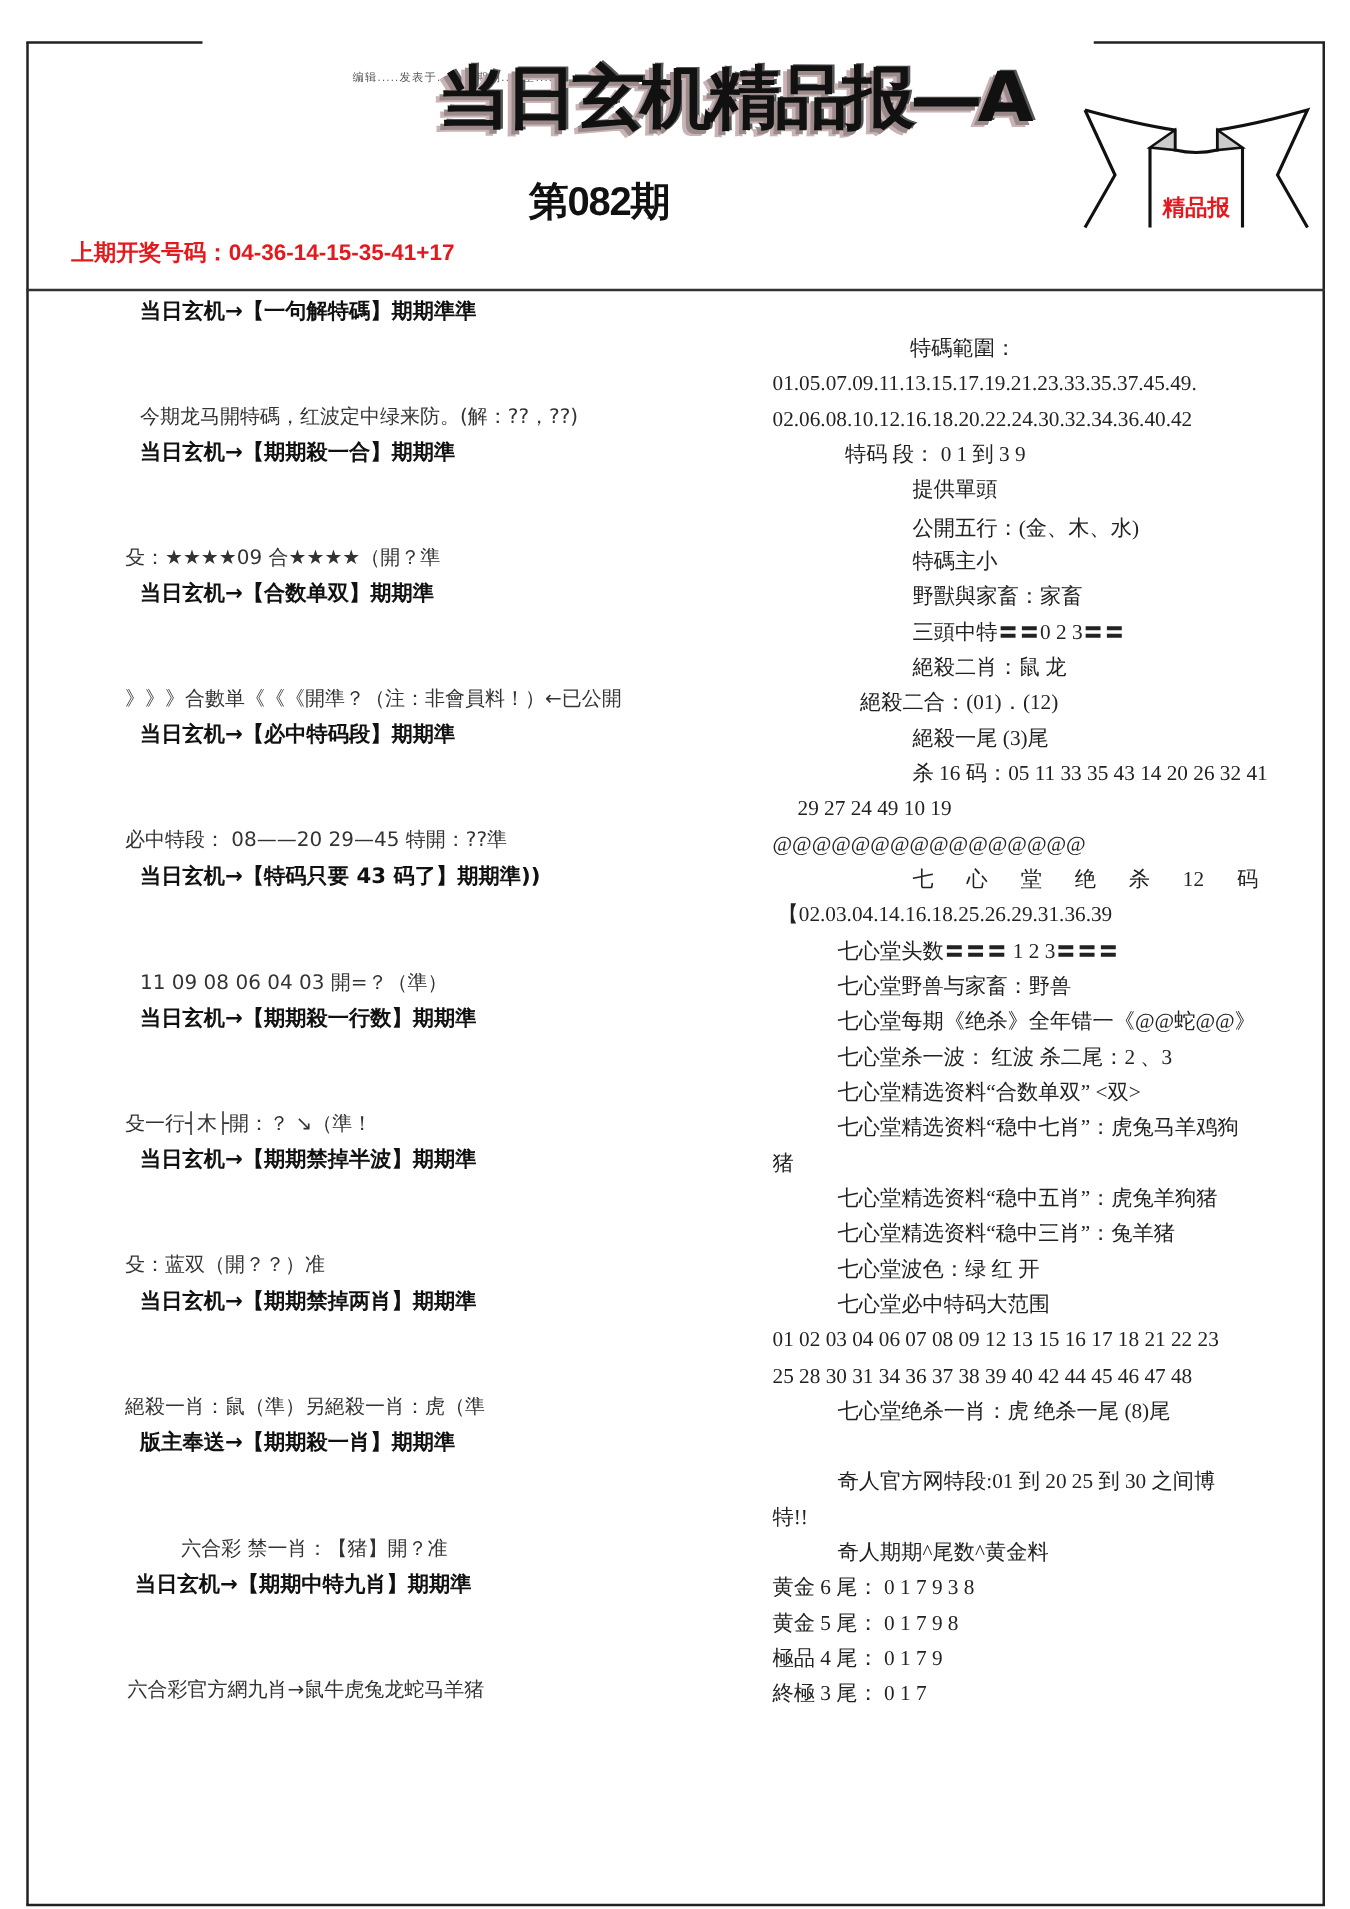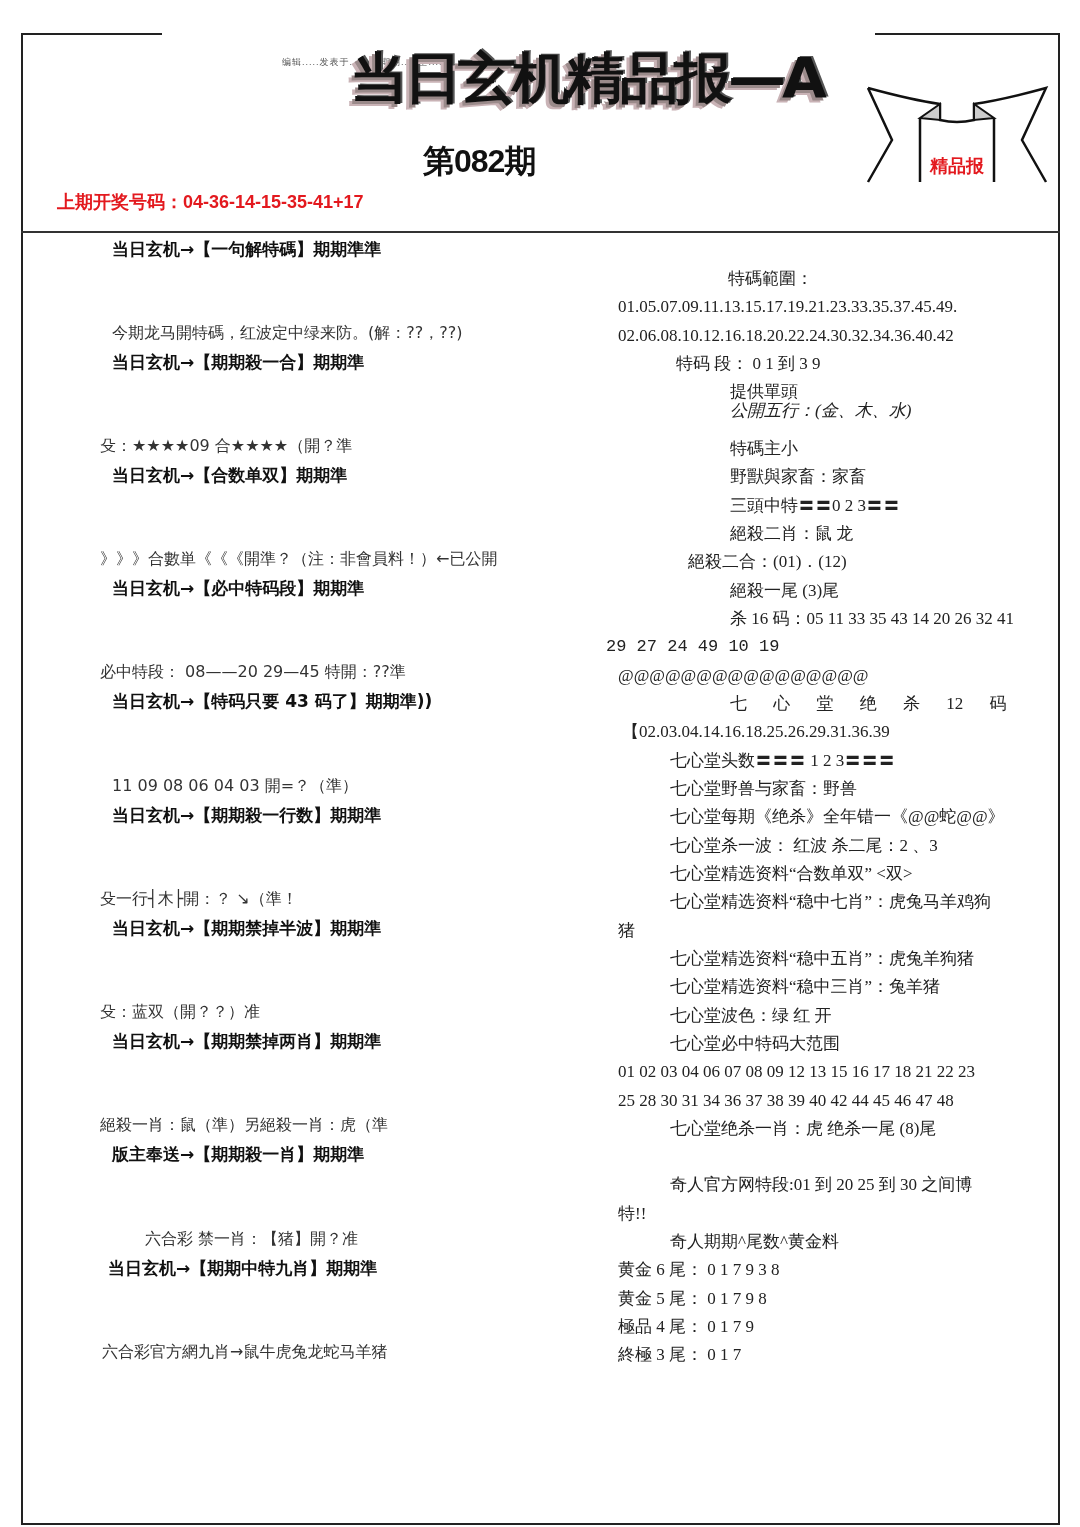--- a/index.html
+++ b/index.html
@@ -81,29 +81,29 @@
     <div class="line bold" style="left: 108px; top: 1257px;">当日玄机→【期期中特九肖】期期準</div>
     <div class="line plain" style="left: 102px; top: 1341px;">六合彩官方網九肖→鼠牛虎兔龙蛇马羊猪</div>
   </div>
 
 <div id="right-col">
     <div class="line serif" style="left: 728px; top: 268px;">特碼範圍：</div>
     <div class="line serif" style="left: 618px; top: 296px; text-align: right;">01.05.07.09.11.13.15.17.19.21.23.33.35.37.45.49.</div>
     <div class="line serif" style="left: 618px; top: 325px;">02.06.08.10.12.16.18.20.22.24.30.32.34.36.40.42</div>
     <div class="line serif" style="left: 676px; top: 353px;">特码 段： 0 1 到 3 9</div>
     <div class="line serif" style="left: 730px; top: 381px;">提供單頭</div>
-    <div class="line serif" style="left: 730px; top: 400px; font-style: italic;">公開五行：(金、木、水)</div>
+    <div class="line serif" style="left: 730px; top: 412px;">公開五行：(金、木、水)</div>
     <div class="line serif" style="left: 730px; top: 438px;">特碼主小</div>
     <div class="line serif" style="left: 730px; top: 466px;">野獸與家畜：家畜</div>
     <div class="line serif" style="left: 730px; top: 495px;">三頭中特〓〓0 2 3〓〓</div>
     <div class="line serif" style="left: 730px; top: 523px;">絕殺二肖：鼠 龙</div>
     <div class="line serif" style="left: 688px; top: 551px; font-family: Liberation Serif, serif;">絕殺二合：(01)．(12)</div>
     <div class="line serif" style="left: 730px; top: 580px;">絕殺一尾 (3)尾</div>
     <div class="line serif" style="left: 730px; top: 608px;">杀 16 码：05 11 33 35 43 14 20 26 32 41</div>
-    <div class="line serif" style="left: 606px; top: 636px; font-family: Liberation Mono, monospace;">29 27 24 49 10 19</div>
+    <div class="line serif" style="left: 638px; top: 636px;">29 27 24 49 10 19</div>
     <div class="line serif" style="left: 618px; top: 665px;">@@@@@@@@@@@@@@@@</div>
     <div class="line serif" style="left: 730px; top: 693px; word-spacing: 22px;">七 心 堂 绝 杀  12  码</div>
     <div class="line serif" style="left: 622px; top: 721px;">【02.03.04.14.16.18.25.26.29.31.36.39</div>
     <div class="line serif" style="left: 670px; top: 750px;">七心堂头数〓〓〓 1  2  3〓〓〓</div>
     <div class="line serif" style="left: 670px; top: 778px;">七心堂野兽与家畜：野兽</div>
     <div class="line serif" style="left: 670px; top: 806px;">七心堂每期《绝杀》全年错一《@@蛇@@》</div>
     <div class="line serif" style="left: 670px; top: 835px;">七心堂杀一波： 红波 杀二尾：2 、3</div>
     <div class="line serif" style="left: 670px; top: 863px;">七心堂精选资料“合数单双” &lt;双&gt;</div>
     <div class="line serif" style="left: 670px; top: 891px;">七心堂精选资料“稳中七肖”：虎兔马羊鸡狗</div>
     <div class="line serif" style="left: 618px; top: 920px;">猪</div>

